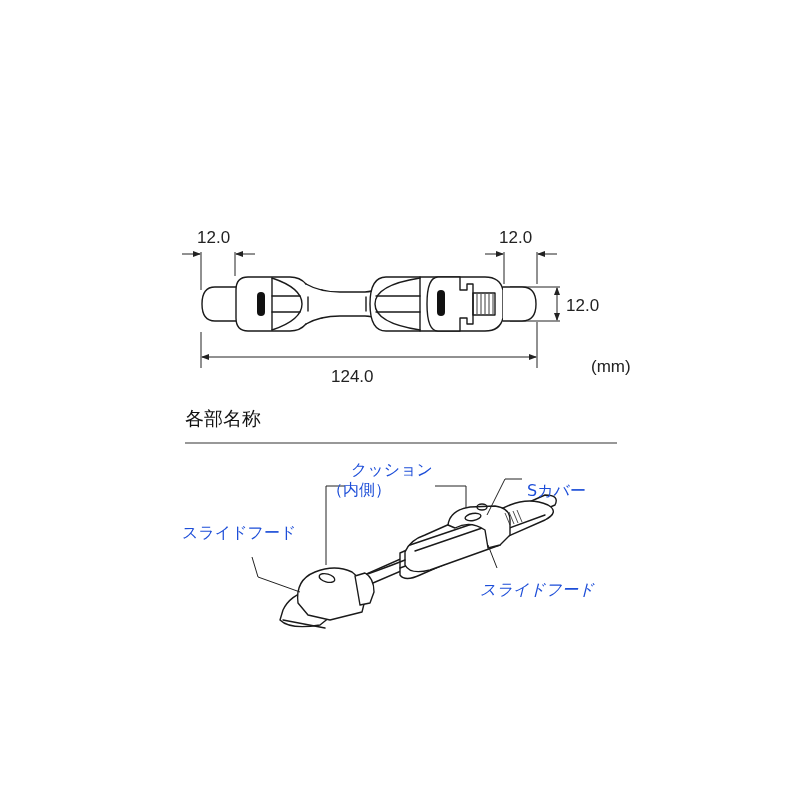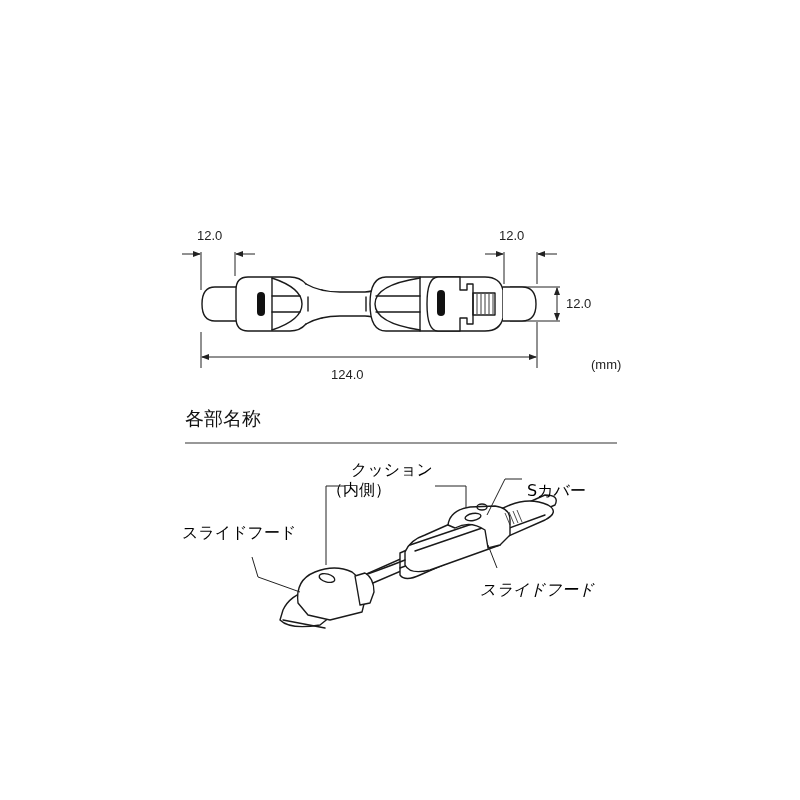--- a/index.html
+++ b/index.html
@@ -1,20 +1,20 @@
 <!DOCTYPE html>
 <html><head>
   <meta charset="utf-8">
   <style>
     html, body { margin: 0; padding: 0; background: #ffffff; }
     body { width: 800px; height: 800px; position: relative; overflow: hidden;
            font-family: "DejaVu Sans", "Liberation Sans", sans-serif; color: #1a1a1a; }
     .abs { position: absolute; white-space: nowrap; }
-    .dim-label { font-family: "Liberation Sans", sans-serif; font-size: 13px; color: #222; }
-    .part-label { font-family: "DejaVu Sans", sans-serif; font-size: 16px; color: #000000; }
+    .dim-label { font-family: "Liberation Sans", sans-serif; font-size: 17px; color: #222; }
+    .part-label { font-family: "DejaVu Sans", sans-serif; font-size: 16px; color: #1d4ed8; }
     .section-title { font-family: "DejaVu Sans", sans-serif; font-size: 19px; color: #111; }
     svg { position: absolute; left: 0; top: 0; }
     .ln { stroke: #1a1a1a; stroke-width: 1.4; fill: none; stroke-linejoin: round; stroke-linecap: round; }
     .thin { stroke: #222; stroke-width: 1; fill: none; }
     .fillw { fill: #fff; }
   </style>
 </head>
 <body>
 
 <div>

